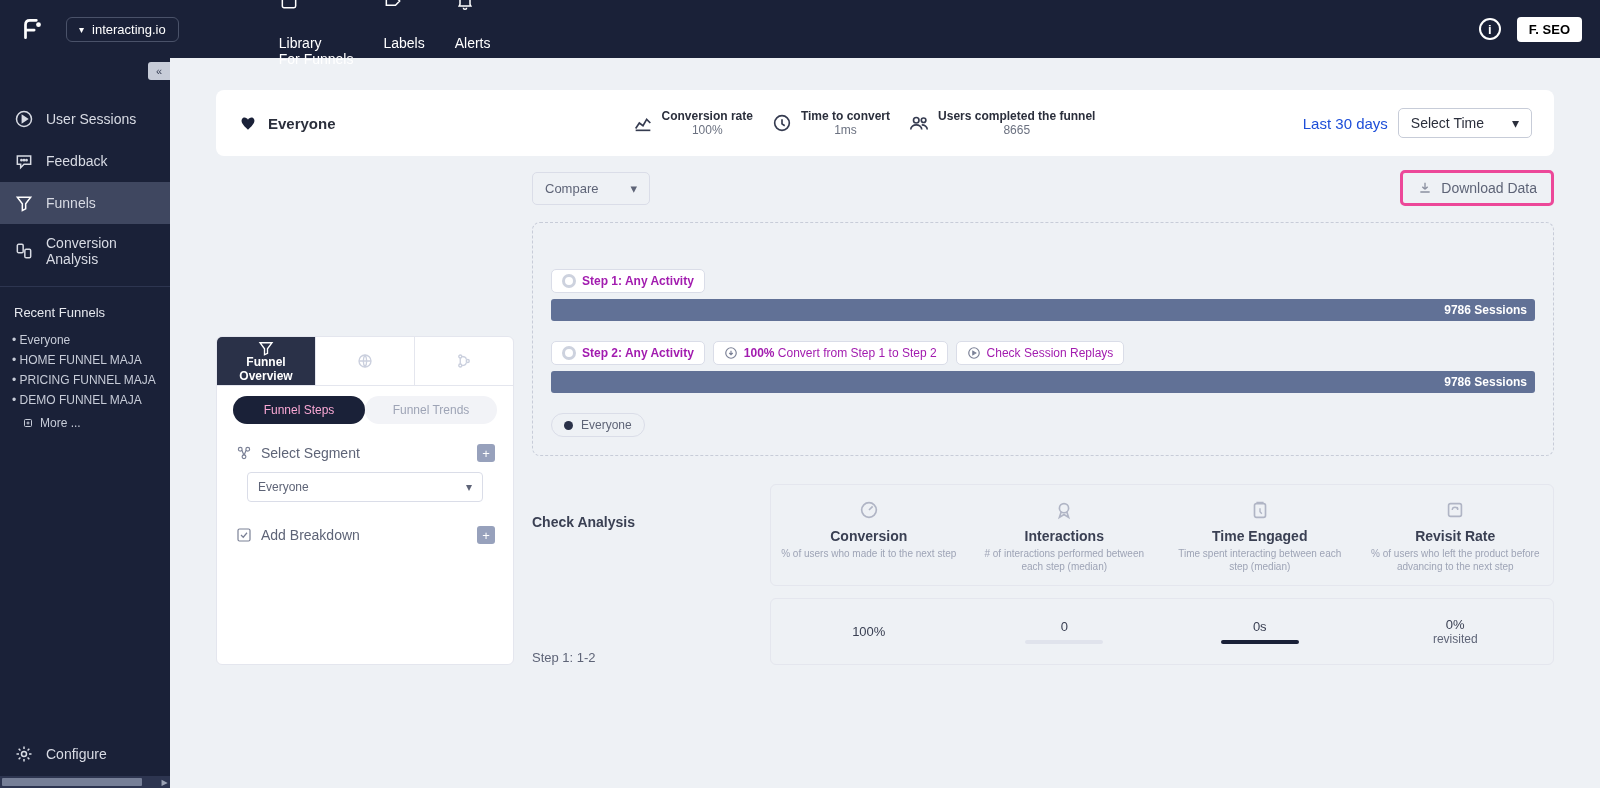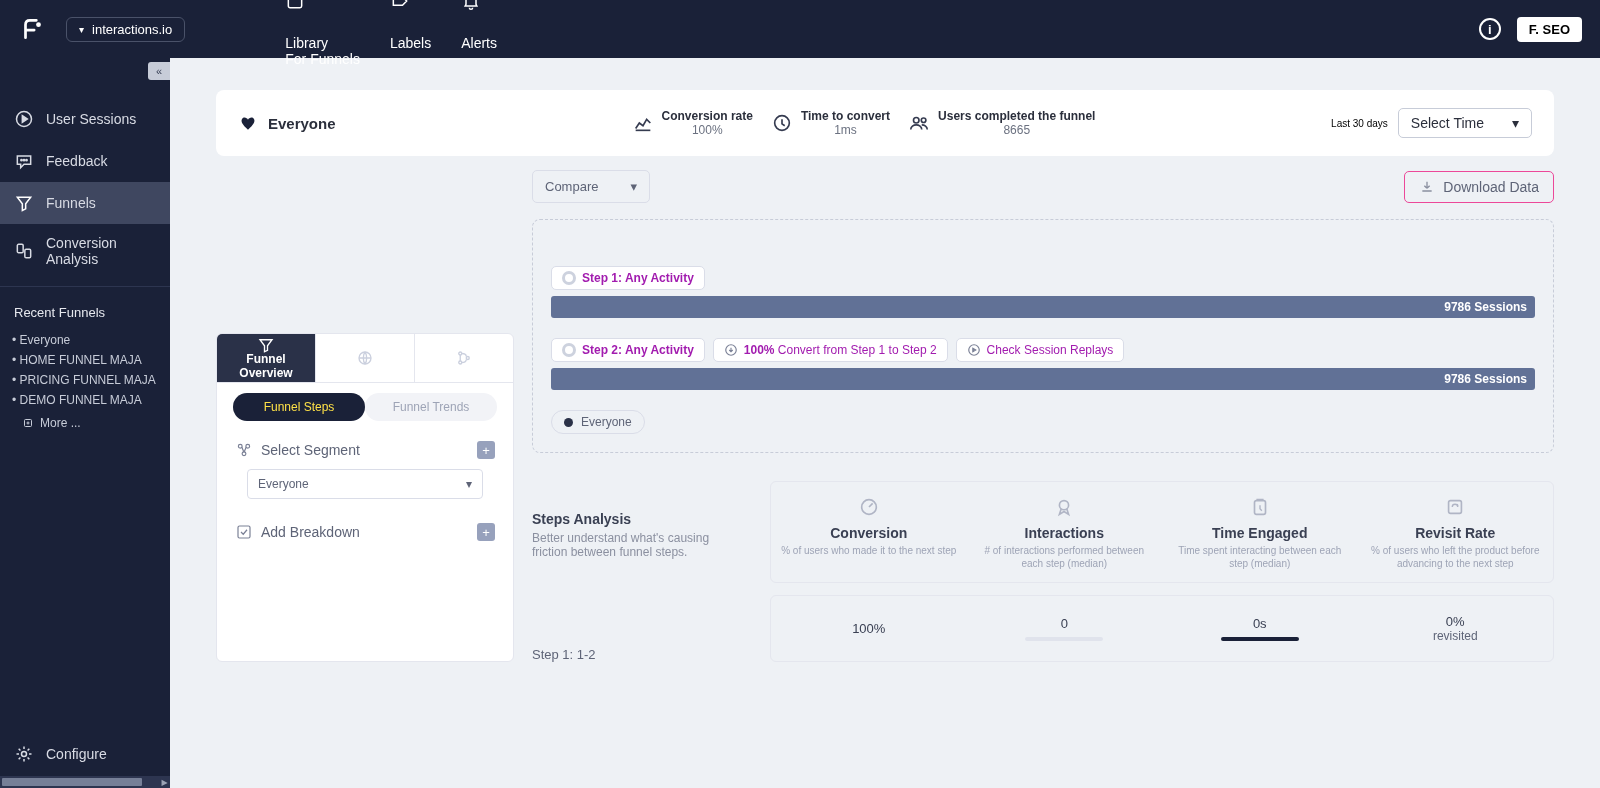--- a/index.html
+++ b/index.html
@@ -38,43 +38,43 @@
 .card { background: #fff; border-radius: 8px; padding: 18px 22px; }
 .metrics-bar { display: flex; align-items: center; gap: 18px; margin-bottom: 14px; }
 .metrics-left { display: flex; align-items: center; gap: 10px; font-size: 15px; font-weight: 600; }
 .metrics-left svg { width: 20px; height: 20px; }
 .metric { display: flex; align-items: center; gap: 8px; }
 .metric svg { width: 22px; height: 22px; stroke: #353b50; fill: none; }
 .metric .mt { display: flex; flex-direction: column; }
 .metric .lbl { font-size: 12px; font-weight: 600; }
 .metric .val { font-size: 12px; color: #6b7180; text-align: center; }
 .metrics-right { margin-left: auto; display: flex; align-items: center; gap: 10px; }
-.time-range { font-size: 10px; color: #000000; }
+.time-range { font-size: 15px; color: #1d4ed8; }
 .select-time { border: 1px solid #c7ccd8; border-radius: 5px; padding: 6px 12px; display: flex; align-items: center; gap: 28px; font-size: 14px; }
 .content-row { display: flex; gap: 18px; align-items: flex-end; }
 .left-panel { width: 298px; background: #fff; border: 1px solid #e4e6ee; border-radius: 6px; overflow: hidden; }
 .tab-row { display: flex; border-bottom: 1px solid #e4e6ee; }
 .tab { flex: 1; display: flex; flex-direction: column; align-items: center; justify-content: center; height: 48px; font-size: 12px; font-weight: 700; color: #9ea4b6; border-right: 1px solid #e4e6ee; }
 .tab:last-child { border-right: none; }
 .tab.active { background: #2a3148; color: #fff; }
 .tab svg { width: 18px; height: 18px; }
 .pill-row { display: flex; gap: 0; padding: 10px 16px; }
 .pill-row .pill { flex: 1; padding: 7px 0; text-align: center; font-size: 12px; border-radius: 16px; background: #f2f3f7; color: #9ea4b6; cursor: pointer; }
-.pill-row .pill.active { background: #1a2138; color: #fde047; }
+.pill-row .pill.active { background: #1a2138; color: #f9a8d4; }
 .seg-sec { padding: 10px 18px 14px; }
 .seg-hdr { display: flex; align-items: center; gap: 8px; font-size: 14px; color: #5e6477; }
 .seg-hdr svg { width: 18px; height: 18px; }
 .plus-btn { margin-left: auto; width: 18px; height: 18px; background: #97a1bc; color: #fff; border-radius: 3px; display: flex; align-items: center; justify-content: center; font-size: 13px; }
 .seg-dd { margin: 10px 12px 0; border: 1px solid #dadde8; border-radius: 4px; padding: 7px 10px; font-size: 12px; color: #5e6477; display: flex; align-items: center; }
 .seg-dd .chev { margin-left: auto; }
 .right-area { flex: 1; }
 .top-actions { display: flex; align-items: center; gap: 12px; margin-bottom: 16px; }
 .compare-dd { border: 1px solid #dadde8; border-radius: 5px; padding: 8px 12px; width: 118px; display: flex; align-items: center; font-size: 13px; color: #5e6477; }
 .compare-dd .chev { margin-left: auto; }
-.download-btn { margin-left: auto; border: 1px solid #ec4899; border-radius: 5px; padding: 7px 14px; display: flex; align-items: center; gap: 8px; font-size: 14px; color: #5e6477; }
+.download-btn { margin-left: auto; border: 3px solid #ec4899; border-radius: 5px; padding: 7px 14px; display: flex; align-items: center; gap: 8px; font-size: 14px; color: #5e6477; }
 .funnel-box { border: 1px dashed #c7ccd8; border-radius: 8px; padding: 46px 18px 18px; }
 .step-chip-row { display: flex; gap: 8px; margin-bottom: 6px; }
 .step-chip { border: 1px solid #dadde8; border-radius: 5px; padding: 4px 10px; display: flex; align-items: center; gap: 6px; font-size: 12px; color: #a21caf; background: #fff; }
 .step-chip .radio { width: 14px; height: 14px; border: 3px solid #cdd2de; border-radius: 50%; }
 .step-chip strong { font-weight: 700; }
 .conv-chip .pct { font-weight: 700; }
 .bar { background: #617196; height: 22px; border-radius: 3px; display: flex; align-items: center; justify-content: flex-end; padding: 0 8px; color: #fff; font-size: 12px; font-weight: 600; margin-bottom: 20px; }
 .legend { margin-top: 14px; }
 .legend-chip { display: inline-flex; align-items: center; gap: 8px; border: 1px solid #dadde8; border-radius: 14px; padding: 4px 12px; font-size: 12px; color: #5e6477; }
 .legend-chip .dot { width: 9px; height: 9px; border-radius: 50%; background: #2a3148; }
@@ -100,21 +100,21 @@
 
 <div class="topbar">
   <div class="logo">
     <svg viewBox="0 0 24 24">
         <path d="M6 20 V8 Q6 4 10 4 H16 M6 13 H14" stroke="#fff" stroke-width="2.5" fill="none" stroke-linecap="round"></path>
         <circle cx="18" cy="8" r="2.2" fill="#fff"></circle>
       </svg>
   </div>
   <div class="workspace-select">
     <span class="chev">▾</span>
-    <span>interactions.io</span>
+    <span>interacting.io</span>
   </div>
   <div class="nav-items">
     <div class="nav-item-wrap">
       <div class="nav-item">
         <svg width="20" height="20" viewBox="0 0 24 24" fill="none" stroke="#fff" stroke-width="1.8">
             <rect x="4" y="8" width="16" height="12" rx="2"></rect>
             <path d="M8 8 V6 a2 2 0 0 1 2-2 h4 a2 2 0 0 1 2 2 V8"></path>
           </svg>
         <span>Library</span>
       </div>
@@ -360,22 +360,21 @@
         <div class="legend">
           <div class="legend-chip">
             <span class="dot"></span>
             <span>Everyone</span>
           </div>
         </div>
       </div>
 
       <div class="effort-area">
         <div class="effort-left">
-          <h3>Steps Analysis</h3>
-          <p>Better understand what's causing friction between funnel steps.</p>
+          <h3>Check Analysis</h3>
         </div>
         <div class="effort-grid">
           <div class="eg-cell">
             <svg viewBox="0 0 24 24">
                 <circle cx="12" cy="12" r="8" stroke-width="1.8"></circle>
                 <path d="M12 12l4-4" stroke-width="1.8"></path>
               </svg>
             <h4>Conversion</h4>
             <p>% of users who made it to the next step</p>
           </div>

